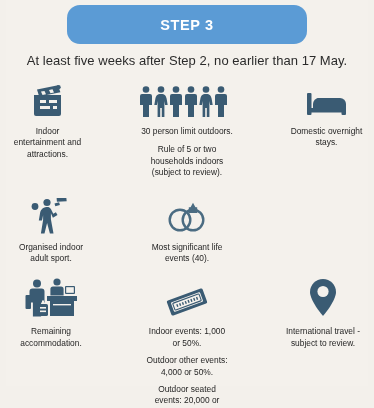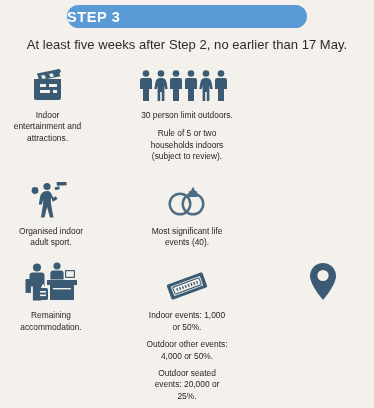--- a/index.html
+++ b/index.html
@@ -22,24 +22,24 @@
     background:#f4f1ec;
   }
   
   .banner-wrap{
     width:100%;
     display:flex;
     justify-content:center;
     padding-top:5px;
   }
   .banner{
-    width:240px;height:23px;
+    width:240px;height:39px;
     background:#5b9bd5;
     border-radius:13px;
-    display:flex;align-items:center;justify-content:flex-start;
+    display:flex;align-items:center;justify-content:center;
   }
   .banner-title{
     color:#ffffff;
     font-size:14.5px;
     font-weight:bold;
     letter-spacing:.6px;
   }
   .subtitle{
     text-align:center;
     font-size:13px;
@@ -149,20 +149,34 @@
               <circle cx="7" cy="4.5" r="3.3"></circle>
               <path d="M3 9 h8 a2 2 0 0 1 2 2 v9 h-3 v12 h-6 v-12 h-3 v-9 a2 2 0 0 1 2 -2 z"></path>
             </g>
           </g>
         </svg>
       </div>
       <div class="cap">30 person limit outdoors.</div>
       <div class="cap sub">Rule of 5 or two households indoors (subject to review).</div>
     </div>
 
+    <div class="cell">
+      <div class="icon-box">
+        <svg width="44" height="30" viewBox="0 0 44 30">
+          <g class="ic">
+            <rect x="2" y="4" width="4.5" height="22" rx="1"></rect>
+            <circle cx="14" cy="13.5" r="4.4"></circle>
+            <path d="M20 9 h15 a6 6 0 0 1 6 6 v4 h-33 v-4 a6 6 0 0 1 6 -6 z"></path>
+            <rect x="2" y="19" width="39" height="4.5"></rect>
+            <rect x="36.5" y="19" width="4.5" height="7" rx="1"></rect>
+          </g>
+        </svg>
+      </div>
+      <div class="cap">Domestic overnight stays.</div>
+    </div>
 
   </div>
 
   <div class="grid row2">
 
     <div class="cell">
       <div class="icon-box">
         <svg width="44" height="40" viewBox="0 0 44 40">
           <g class="ic">
             <circle cx="6" cy="11.5" r="3.4"></circle>
@@ -256,18 +270,19 @@
 
     <div class="cell">
       <div class="icon-box">
         <svg width="34" height="42" viewBox="0 0 34 42">
           <g class="ic">
             <path d="M17 2 C9.8 2 4 7.8 4 15 C4 24 17 39 17 39 C17 39 30 24 30 15 C30 7.8 24.2 2 17 2 z"></path>
           </g>
           <circle cx="17" cy="14.5" r="5.6" fill="#f4f1ec"></circle>
         </svg>
       </div>
+      <div class="cap">International travel - subject to review.</div>
     </div>
 
   </div>
 
 </div>
 </div>
 
 </body></html>

